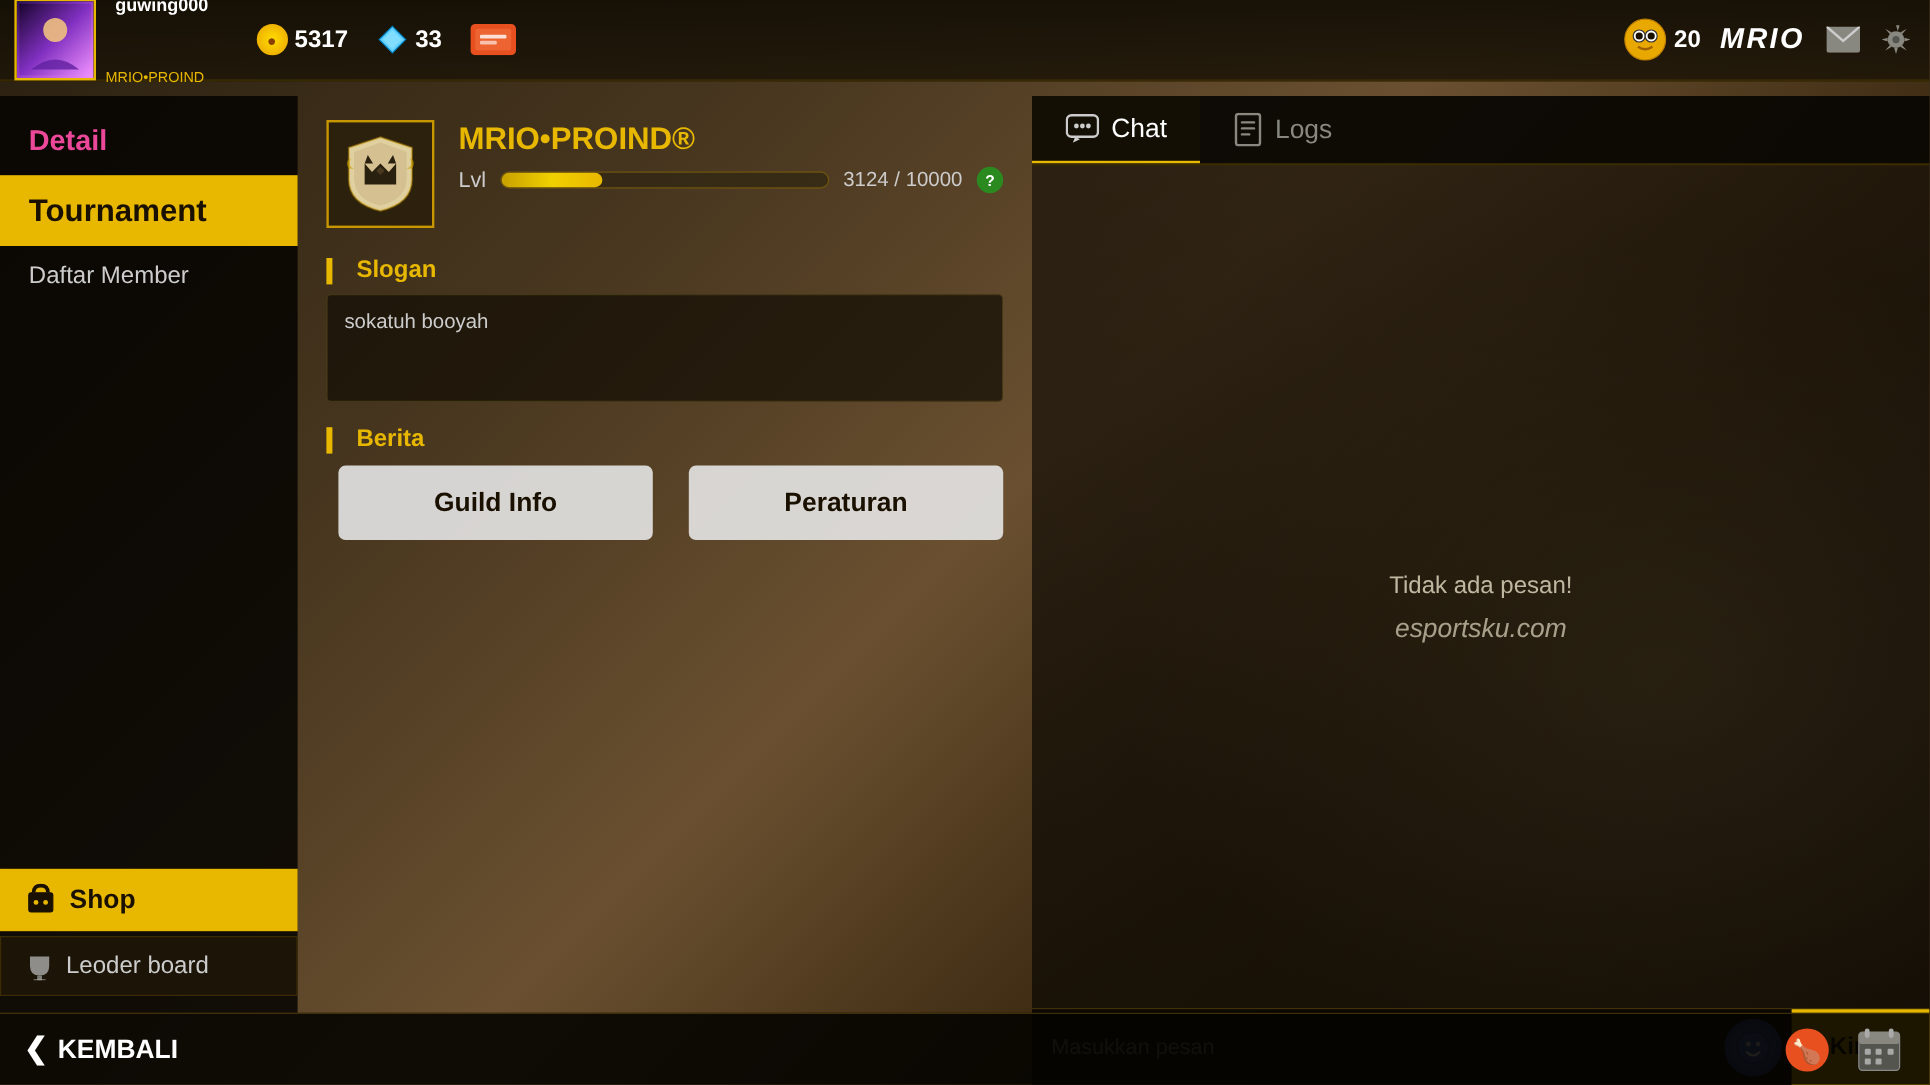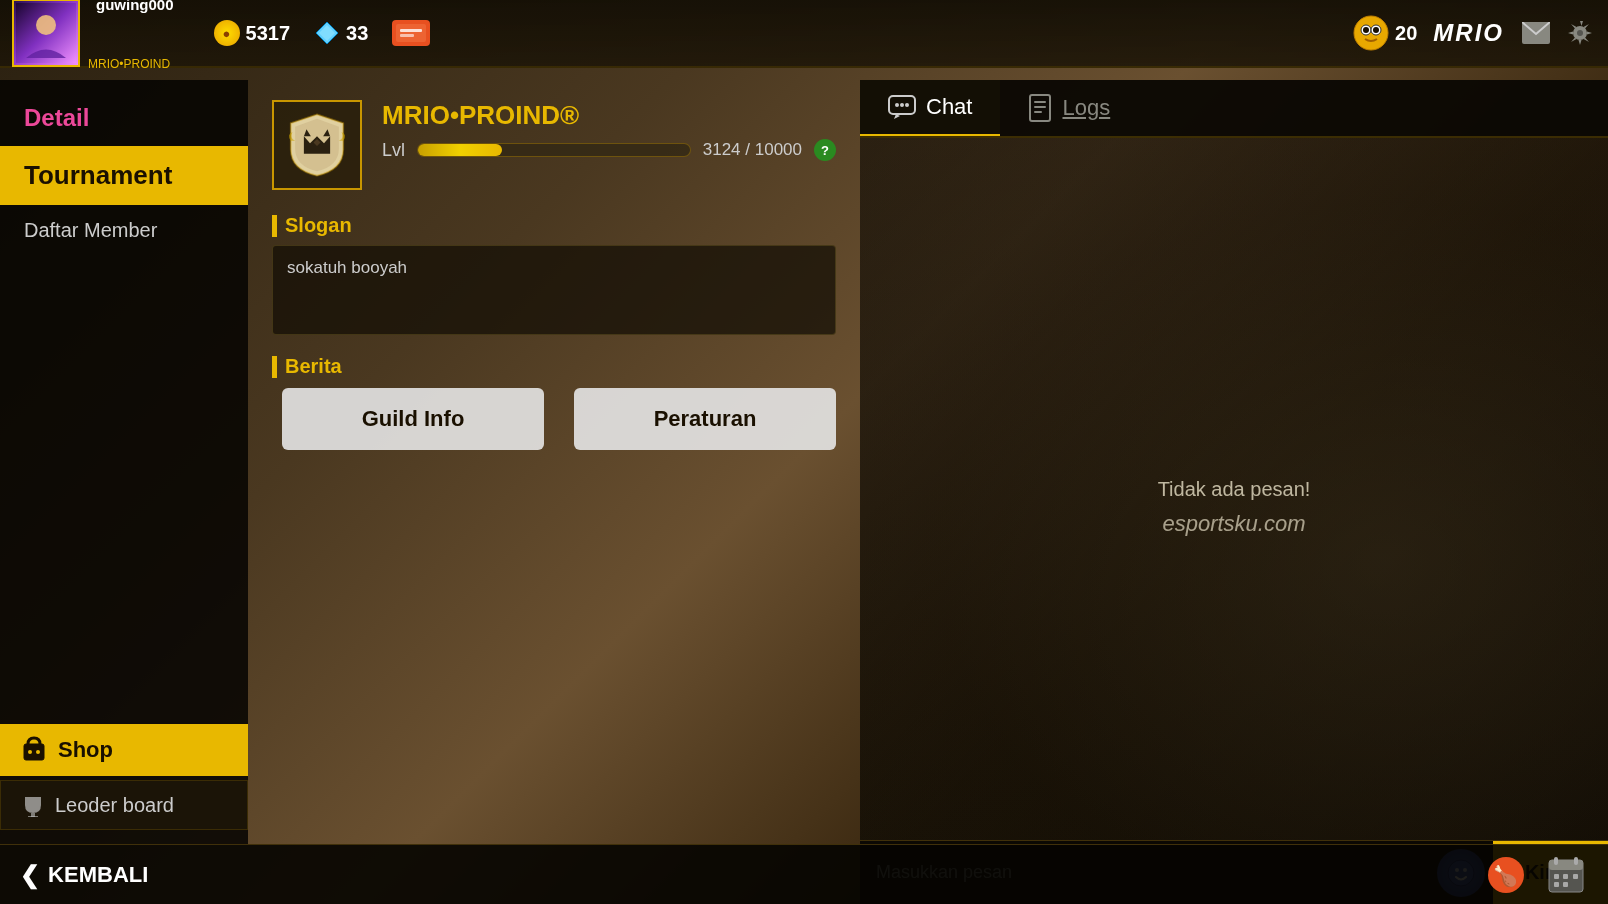--- a/index.html
+++ b/index.html
@@ -298,21 +298,21 @@
       justify-content: center;
       color: white;
       font-size: 13px;
       font-weight: bold;
     }
 
     
     .section-label {
       display: flex;
       align-items: center;
-      gap: 8px;
+      gap: 20px;
       margin-bottom: 8px;
     }
 
     .section-bar {
       width: 5px;
       height: 22px;
       background: #e8b800;
     }
 
     .section-title {
@@ -704,21 +704,21 @@
       </svg>
       <span style="color:#ffffff; font-size:22px;">Chat</span>
     </div>
     <div class="chat-tab inactive">
       <svg width="24" height="28" viewBox="0 0 24 28">
         <rect x="2" y="1" width="20" height="26" rx="2" fill="none" stroke="#888880" stroke-width="2"></rect>
         <rect x="6" y="7" width="12" height="2" rx="1" fill="#888880"></rect>
         <rect x="6" y="12" width="12" height="2" rx="1" fill="#888880"></rect>
         <rect x="6" y="17" width="8" height="2" rx="1" fill="#888880"></rect>
       </svg>
-      <span style="color:#888880; font-size:22px;text-decoration:underline;">Logs</span>
+      <span style="color:#888880; font-size:22px;">Logs</span>
     </div>
   </div>
 
   <div class="chat-body">
     <div class="chat-bg"></div>
 
     <div style="position:absolute;inset:0;background:radial-gradient(ellipse at 70% 60%, rgba(60,50,30,0.4) 0%, rgba(20,15,5,0.1) 60%);pointer-events:none;"></div>
     <div class="chat-empty-msg no-select">Tidak ada pesan!</div>
     <div class="chat-watermark no-select">esportsku.com</div>
   </div>

